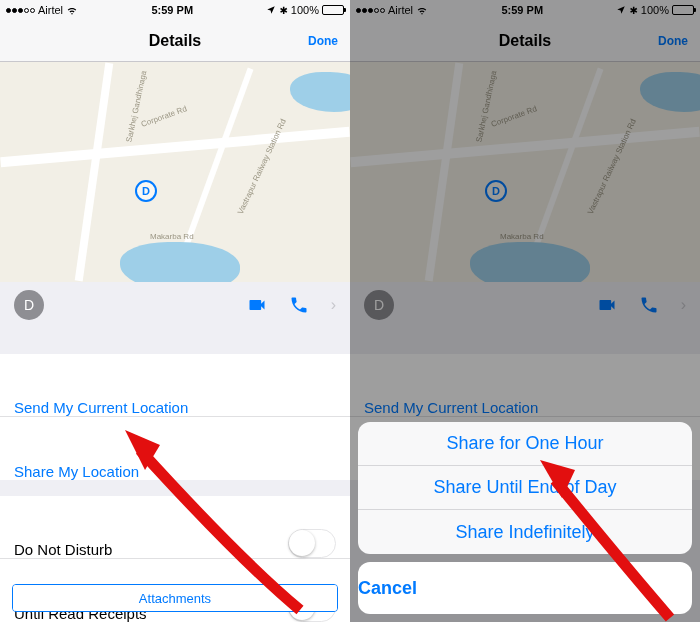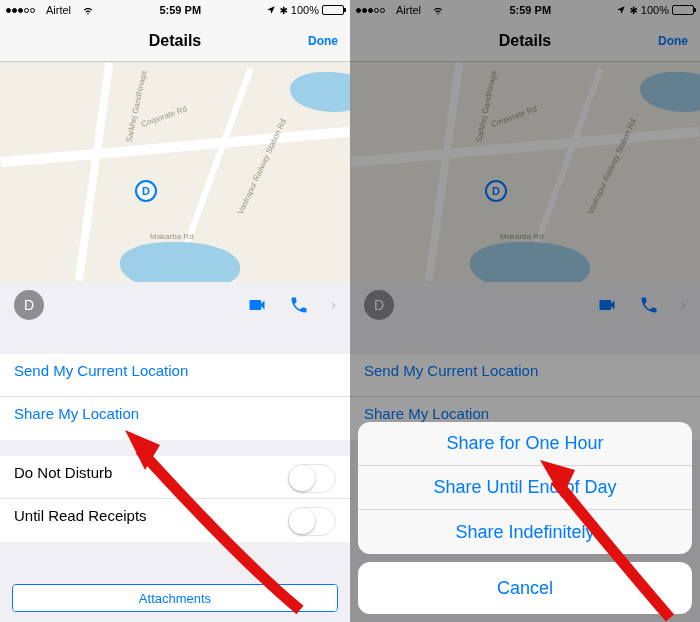--- a/index.html
+++ b/index.html
@@ -1,19 +1,19 @@
 <!DOCTYPE html>
 <html><head>
 <meta charset="utf-8">
 <style>
   * { box-sizing: border-box; margin: 0; padding: 0; font-family: -apple-system, "Helvetica Neue", Arial, sans-serif; }
   body { width: 700px; height: 622px; display: flex; background: #000; overflow: hidden; }
   .phone { width: 350px; height: 622px; position: relative; background: #efeff4; display: flex; flex-direction: column; }
   .status-bar { height: 20px; background: #f7f7f8; display: flex; align-items: center; justify-content: space-between; padding: 0 6px; font-size: 11px; font-weight: 500; }
-  .status-left { display: flex; align-items: center; gap: 11px; }
+  .status-left { display: flex; align-items: center; gap: 3px; }
   .status-right { display: flex; align-items: center; gap: 3px; }
   .dots { display: inline-flex; gap: 1px; }
   .dots i { width: 5px; height: 5px; border-radius: 50%; border: 1px solid #000; }
   .dots i.f { background: #000; }
   .battery { width: 22px; height: 10px; border: 1px solid #000; border-radius: 2px; position: relative; }
   .battery::after { content: ""; position: absolute; right: -3px; top: 2px; width: 2px; height: 4px; background: #000; border-radius: 0 1px 1px 0; }
   .battery-fill { background: #000; height: 100%; width: 100%; }
   .nav-bar { height: 42px; background: #f7f7f8; border-bottom: 1px solid #c8c7cc; position: relative; display: flex; align-items: center; justify-content: center; }
   .nav-title { font-size: 16px; font-weight: 600; }
   .nav-done { position: absolute; right: 12px; color: #007aff; font-size: 12px; font-weight: 600; }
@@ -22,36 +22,36 @@
   .map-label { position: absolute; color: #9b9684; font-size: 8px; }
   .map-water { position: absolute; background: #9ecfe8; border-radius: 40% 50% 45% 55%; }
   .map-pin { position: absolute; width: 22px; height: 22px; border: 2px solid #007aff; border-radius: 50%; display: flex; align-items: center; justify-content: center; color: #007aff; font-size: 11px; font-weight: 600; background: rgba(255,255,255,0.5); }
   .contact-row { height: 46px; background: #efeff4; display: flex; align-items: center; padding: 0 14px; }
   .avatar { width: 30px; height: 30px; border-radius: 50%; background: #8e8e93; color: #fff; display: flex; align-items: center; justify-content: center; font-size: 14px; }
   .contact-actions { margin-left: auto; display: flex; align-items: center; gap: 22px; }
   .action-icon { color: #007aff; }
   .chevron { color: #c7c7cc; font-size: 16px; }
   .section-gap { height: 26px; background: #efeff4; }
   .list { background: #fff; }
-  .list-row { height: 43px; display: flex; align-items: flex-start; padding: 8px 14px; border-bottom: 1px solid #e0e0e2; font-size: 15px; }
+  .list-row { height: 43px; display: flex; align-items: flex-end; padding: 0 14px; border-bottom: 1px solid #e0e0e2; font-size: 15px; margin-top: 20px; }
   .list-row:last-child { border-bottom: none; }
   .list-row.link { color: #007aff; }
   .list-row.toggle { color: #000; justify-content: space-between; }
   .toggle-switch { width: 48px; height: 29px; background: #fff; border: 1.5px solid #e5e5e7; border-radius: 29px; position: relative; }
   .toggle-knob { width: 26px; height: 26px; background: #fff; border-radius: 50%; box-shadow: 0 1px 3px rgba(0,0,0,0.3); position: absolute; top: 0; left: 0; }
   .seg-wrap { position: absolute; bottom: 10px; left: 12px; right: 12px; height: 28px; display: flex; border: 1px solid #007aff; border-radius: 4px; overflow: hidden; }
   .seg { flex: 1; display: flex; align-items: center; justify-content: center; font-size: 13px; }
   .seg.active { background: #007aff; color: #fff; }
   .seg.inactive { color: #007aff; background: #fff; }
   .dim-overlay { position: absolute; inset: 0; background: rgba(0,0,0,0.38); }
   .action-sheet { position: absolute; left: 8px; right: 8px; bottom: 8px; display: flex; flex-direction: column; gap: 8px; }
   .sheet-group { background: #f8f8f9; border-radius: 12px; overflow: hidden; }
   .sheet-btn { height: 44px; display: flex; align-items: center; justify-content: center; color: #007aff; font-size: 18px; border-bottom: 0.5px solid #d6d6d9; }
   .sheet-btn:last-child { border-bottom: none; }
-  .sheet-cancel { background: #fff; border-radius: 12px; height: 52px; display: flex; align-items: center; justify-content: center; color: #007aff; font-size: 18px; font-weight: 400; }
+  .sheet-cancel { background: #fff; border-radius: 12px; height: 52px; display: flex; align-items: center; color: #007aff; font-size: 18px; font-weight: 700; }
   .arrow { position: absolute; pointer-events: none; }
   .arrow-line { stroke: #e20f0f; stroke-width: 11; fill: none; }
   .arrow-head { fill: #e20f0f; }
   svg.icon { width: 20px; height: 20px; }
 </style>
 </head>
 <body>
 
 <div class="phone">
   <div class="status-bar">

